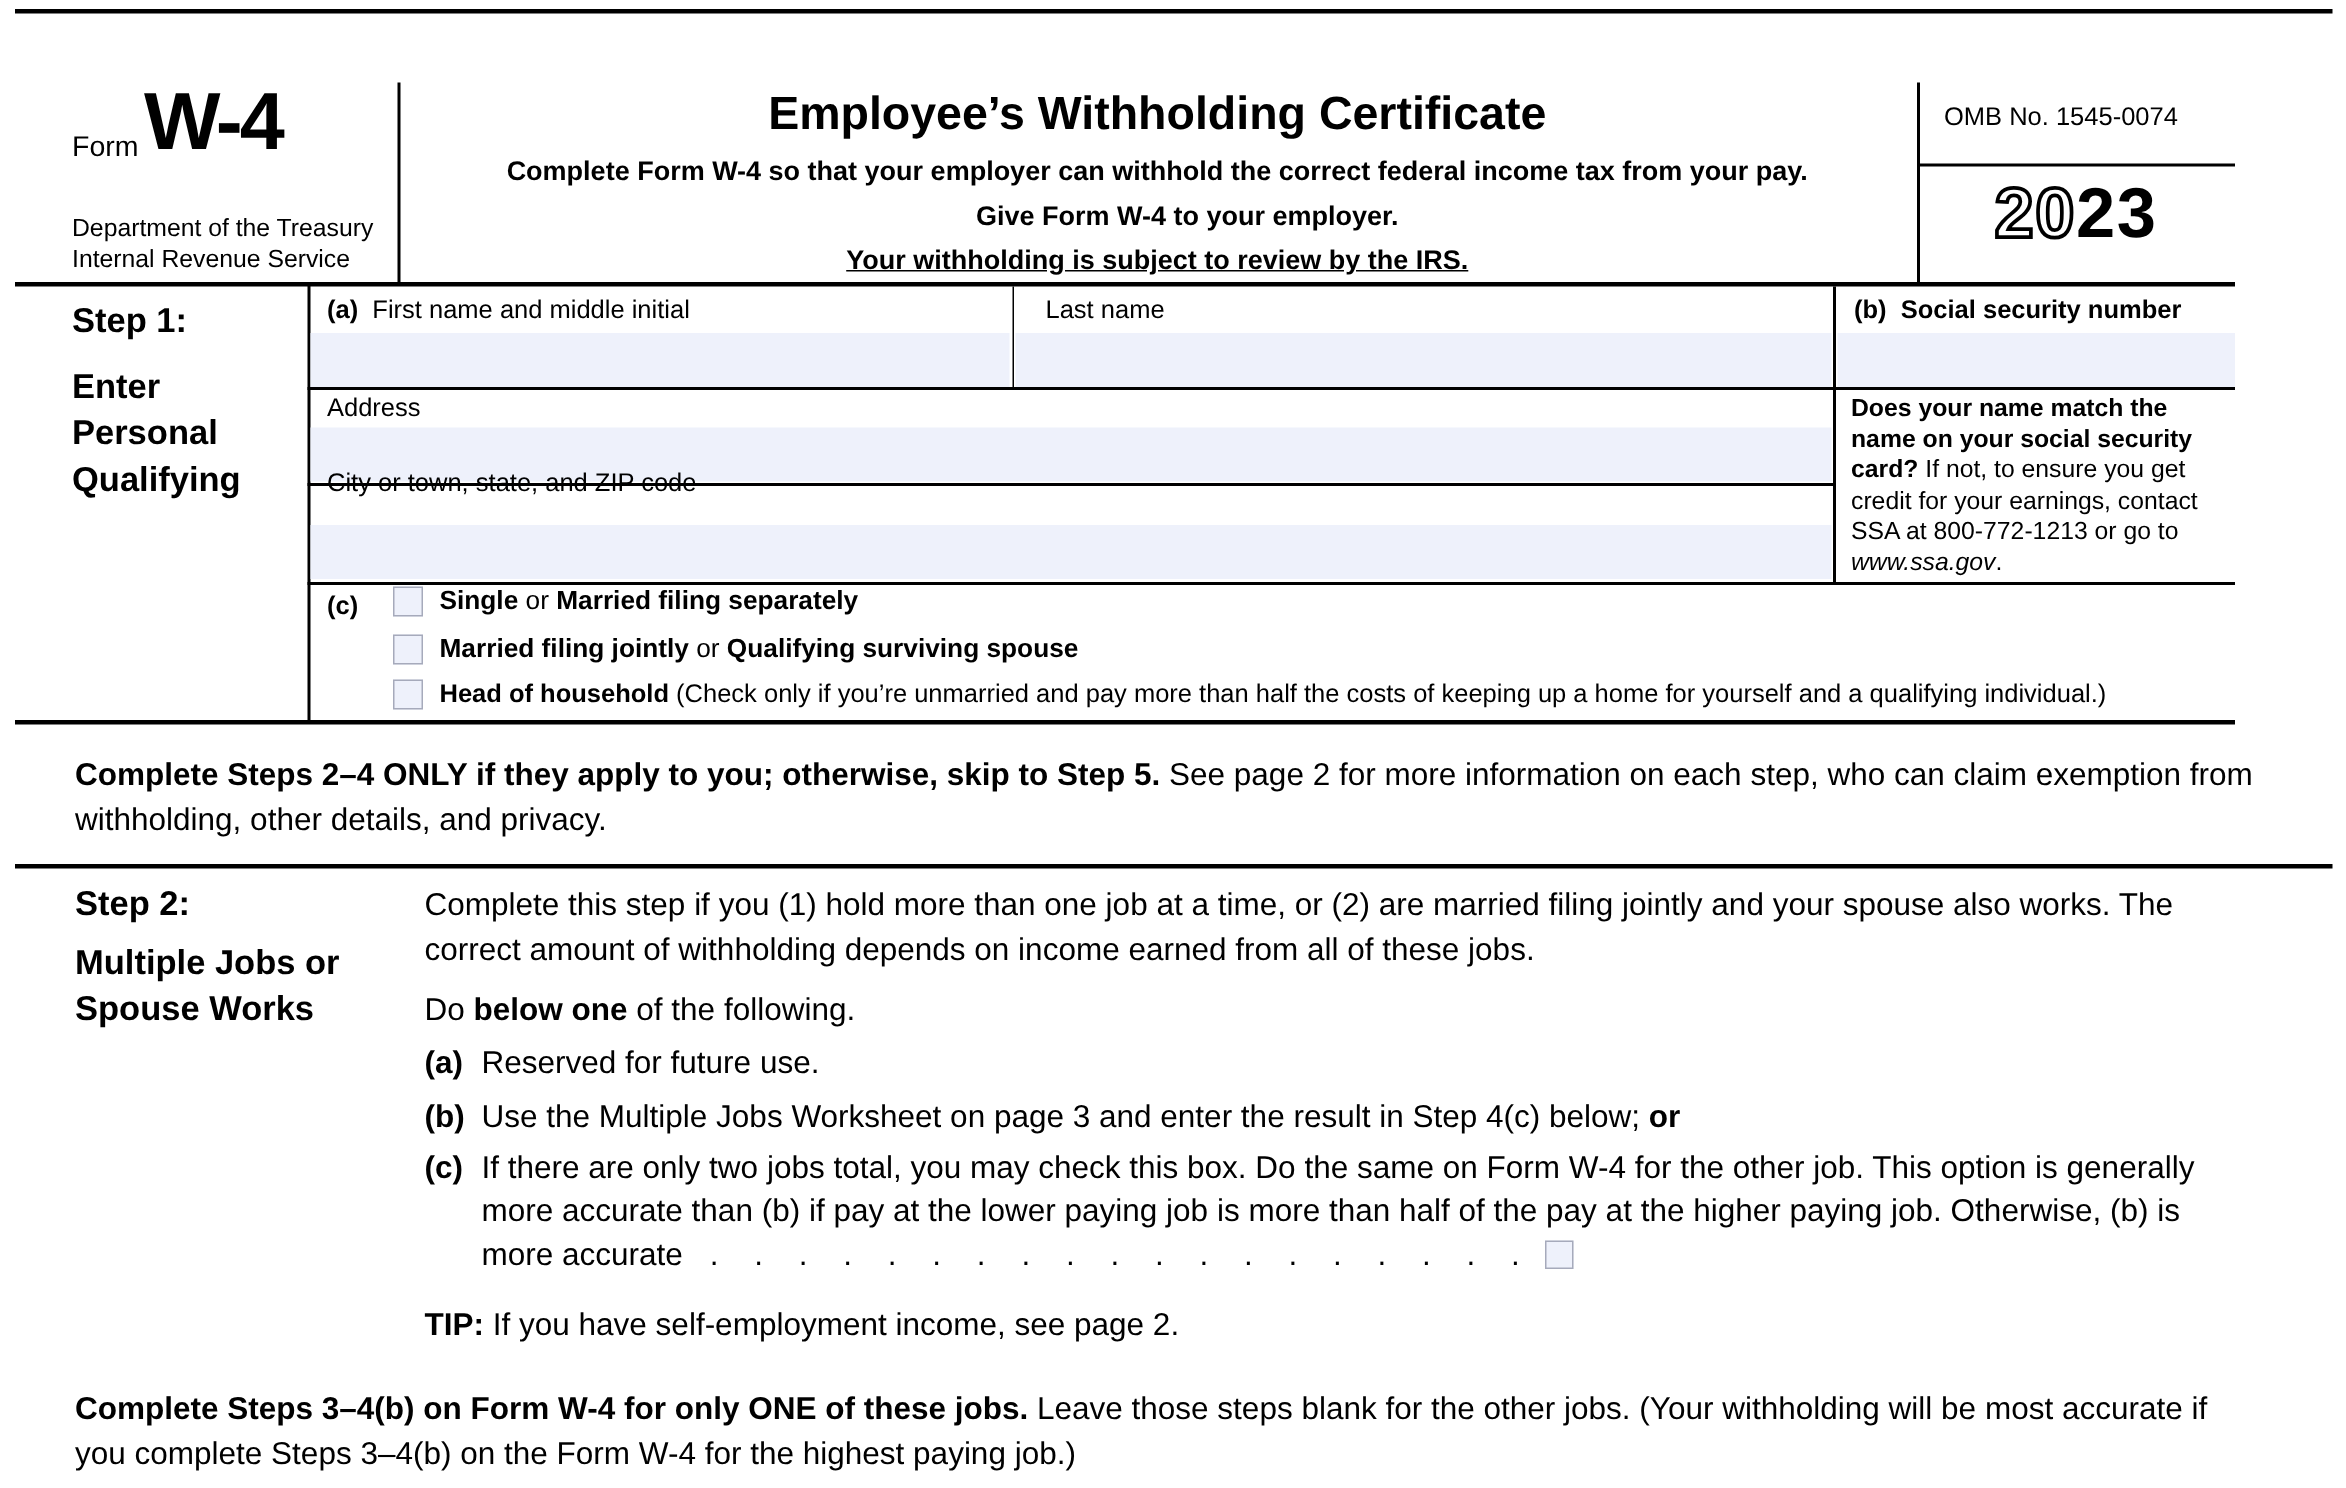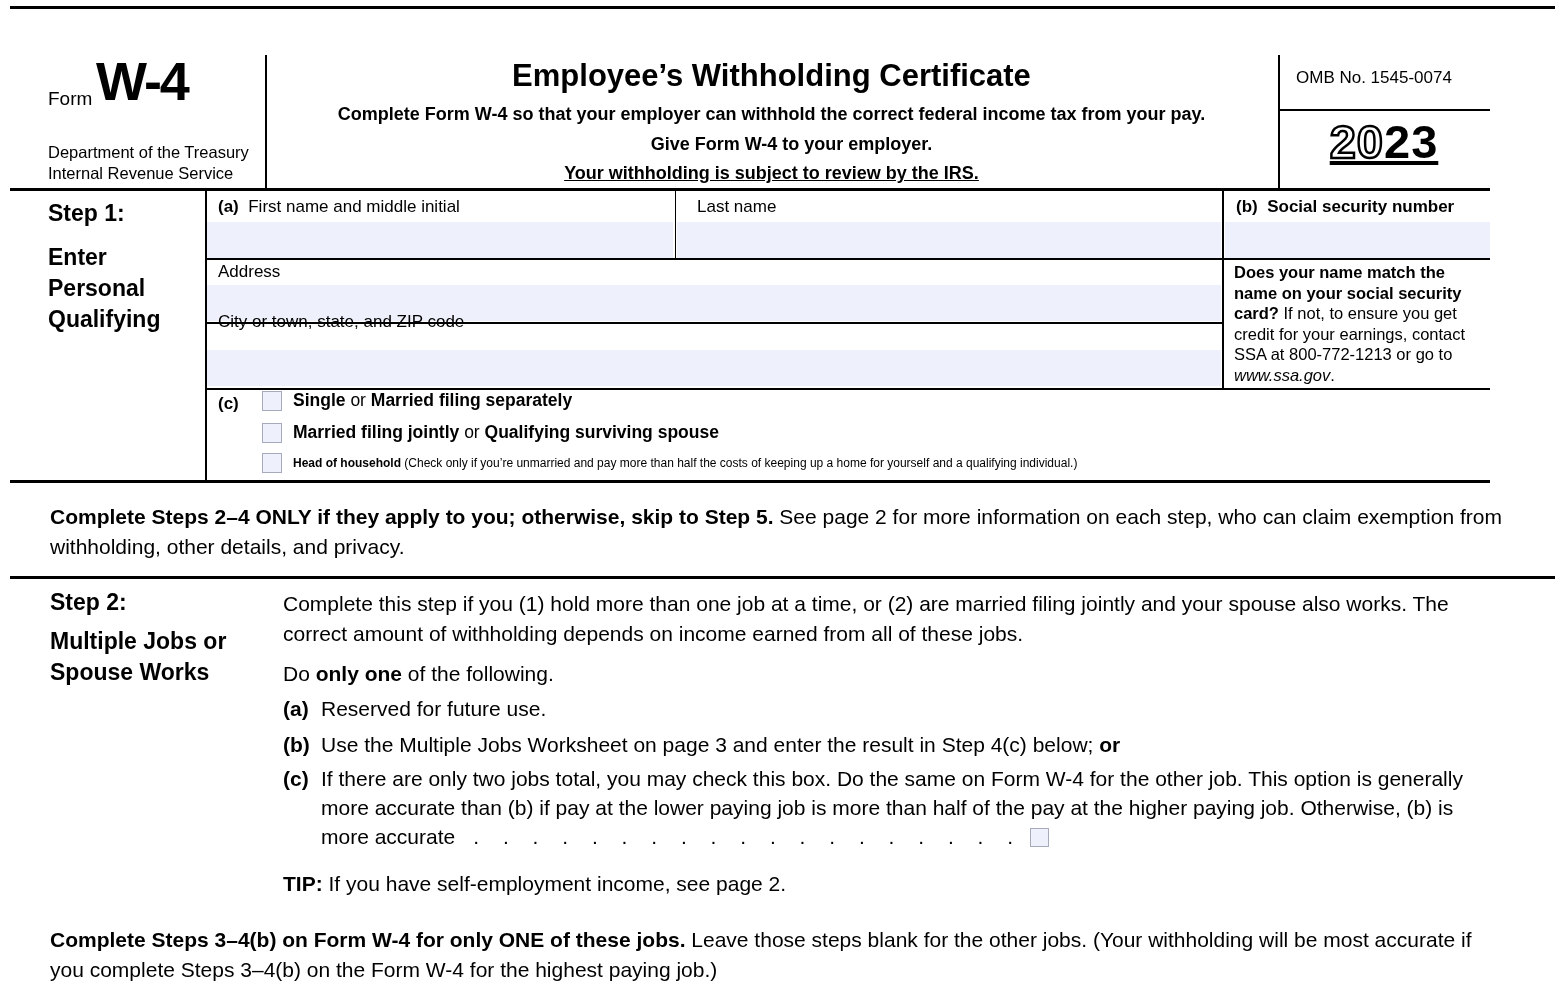--- a/index.html
+++ b/index.html
@@ -12,21 +12,21 @@
   .abs { position:absolute; }
 
   
   .form-label { left:48px; top:88px; font-size:19px; }
   .form-number { left:96px; top:50px; font-size:54px; font-weight:bold; letter-spacing:-2px; }
   .agency { left:48px; top:142px; font-size:16.5px; line-height:21px; }
   .title-wrap { left:267px; top:58px; width:1009px; text-align:center; }
   .main-title { font-size:31px; font-weight:bold; }
   .subtitle { position:absolute; left:267px; width:1009px; text-align:center; font-size:18px; font-weight:bold; }
   .omb { left:1296px; top:68px; font-size:17px; }
-  .year-wrap { left:1278px; top:114px; width:212px; text-align:center; font-size:47px; font-weight:bold; letter-spacing:1px;text-decoration:underline; }
+  .year-wrap { left:1278px; top:114px; width:212px; text-align:center; font-size:47px; font-weight:bold; letter-spacing:1px; }
   .year-outline { color:#ffffff; -webkit-text-stroke:2.5px #000; }
 
   
   .step-label { font-size:23px; font-weight:bold; }
   .step-sublabel { font-size:23px; font-weight:bold; line-height:31px; }
   .flabel { font-size:17px; }
   .b { font-weight:bold; }
   .i { font-style:italic; }
   .field-input {
     position:absolute; background:#eef1fb; border:none; outline:none;
@@ -123,36 +123,36 @@
 
   <div class="cb-row" style="top:422px;">
     <div class="cb"></div>
     <div class="cb-label">
       <span class="b">Married filing jointly</span><span> or </span><span class="b">Qualifying surviving spouse</span><span></span>
     </div>
   </div>
 
   <div class="cb-row" style="top:453px;">
     <div class="cb"></div>
-    <div class="cb-label" style="font-size:12px;">
+    <div class="cb-label" style="font-size:17px;">
       <span class="b">Head of household</span><span> </span><span class="b"></span><span>(Check only if you’re unmarried and pay more than half the costs of keeping up a home for yourself and a qualifying individual.)</span>
     </div>
   </div>
 
   <div class="abs para" style="left:50px; top:502px; width:1455px;">
     <span class="b">Complete Steps 2–4 ONLY if they apply to you; otherwise, skip to Step 5.</span><span> See page 2 for more information on each step, who can claim exemption from withholding, other details, and privacy.</span>
   </div>
 
   <div class="abs step-label" style="left:50px; top:589px;">Step 2:</div>
   <div class="abs step-sublabel" style="left:50px; top:626px; width:195px;">Multiple Jobs or Spouse Works</div>
 
   <div class="abs para" style="left:283px; top:589px; width:1175px;">Complete this step if you (1) hold more than one job at a time, or (2) are married filing jointly and your spouse also works. The correct amount of withholding depends on income earned from all of these jobs.</div>
 
   <div class="abs para" style="left:283px; top:659px;">
-    <span>Do </span><span class="b">only one</span><span> of the following.</span>
+    <span>Do </span><span class="b">below one</span><span> of the following.</span>
   </div>
 
   <div class="item" style="left:283px; top:694px; width:1180px;">
     <span class="prefix">(a)</span>
     <span class="itext">Reserved for future use.</span>
   </div>
 
   <div class="item" style="left:283px; top:730px; width:1180px;">
     <span class="prefix">(b)</span>
     <span class="itext"><span>Use the Multiple Jobs Worksheet on page 3 and enter the result in Step 4(c) below; </span><span class="b">or</span></span>

